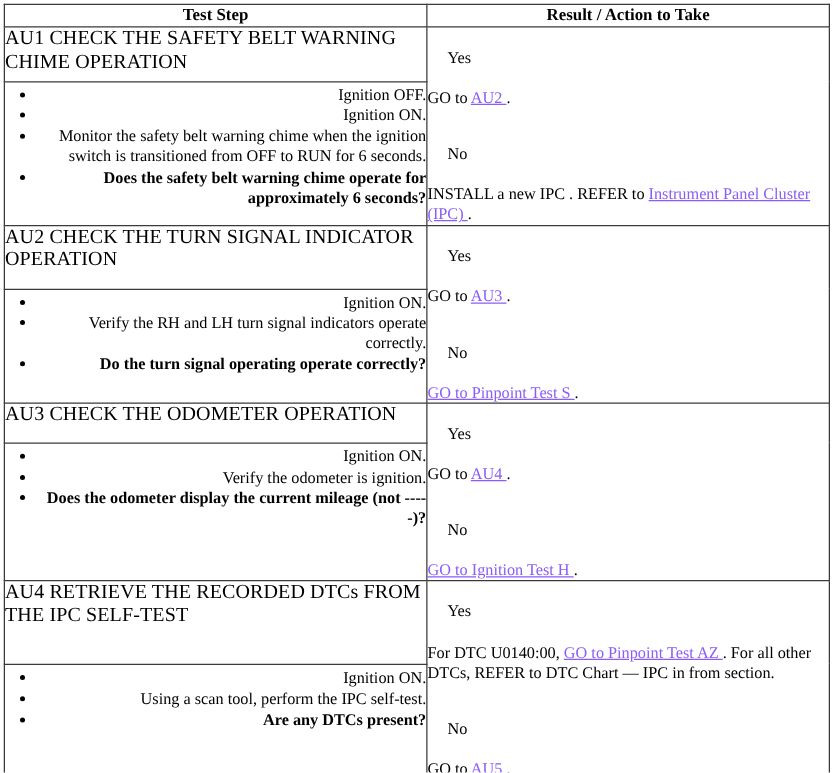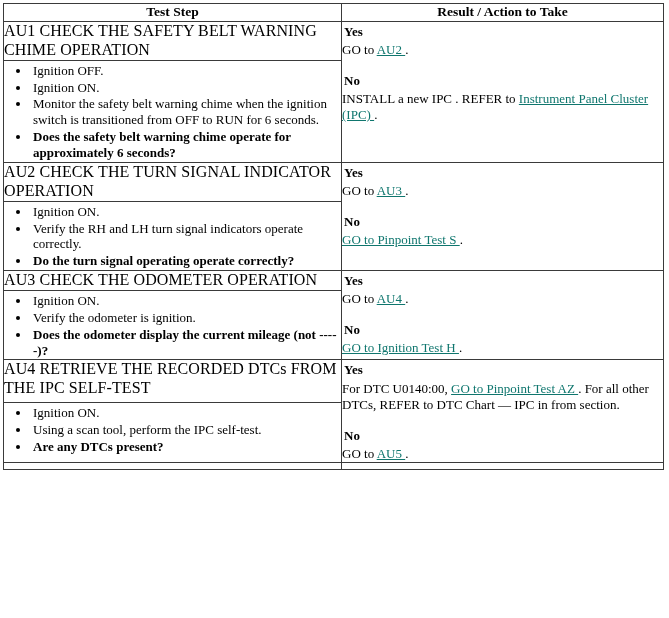--- a/index.html
+++ b/index.html
@@ -66,44 +66,45 @@
     line-height: 1.22;
   }
   .step-body ul {
     margin: 2px 0 0 0;
     padding-left: 27px;
     list-style-type: disc;
   }
   .step-body li {
     margin: 0 0 1px 0;
     padding-left: 2px;
+    text-align: right;
   }
   .step-body li.bold {
     font-weight: bold;
   }
 
   
   .result-cell {
     padding: 4px 4px 4px 7px;
     font-size: 13px;
     line-height: 1.24;
   }
   .result-label {
-    font-weight: bold;
-    margin: 2px;
+    font-weight: normal;
+    margin: 16px;
   }
   .result-text {
     margin: 0;
   }
   .result-gap {
     height: 13px;
   }
 
   a.xref {
-    color: #0f766e;
+    color: #8b5cf6;
     text-decoration: underline;
   }
   .tail-row td { height: 6px; }
 </style>
 </head>
 <body>
 
 <div class="page">
   <table class="diag">
     <colgroup>

